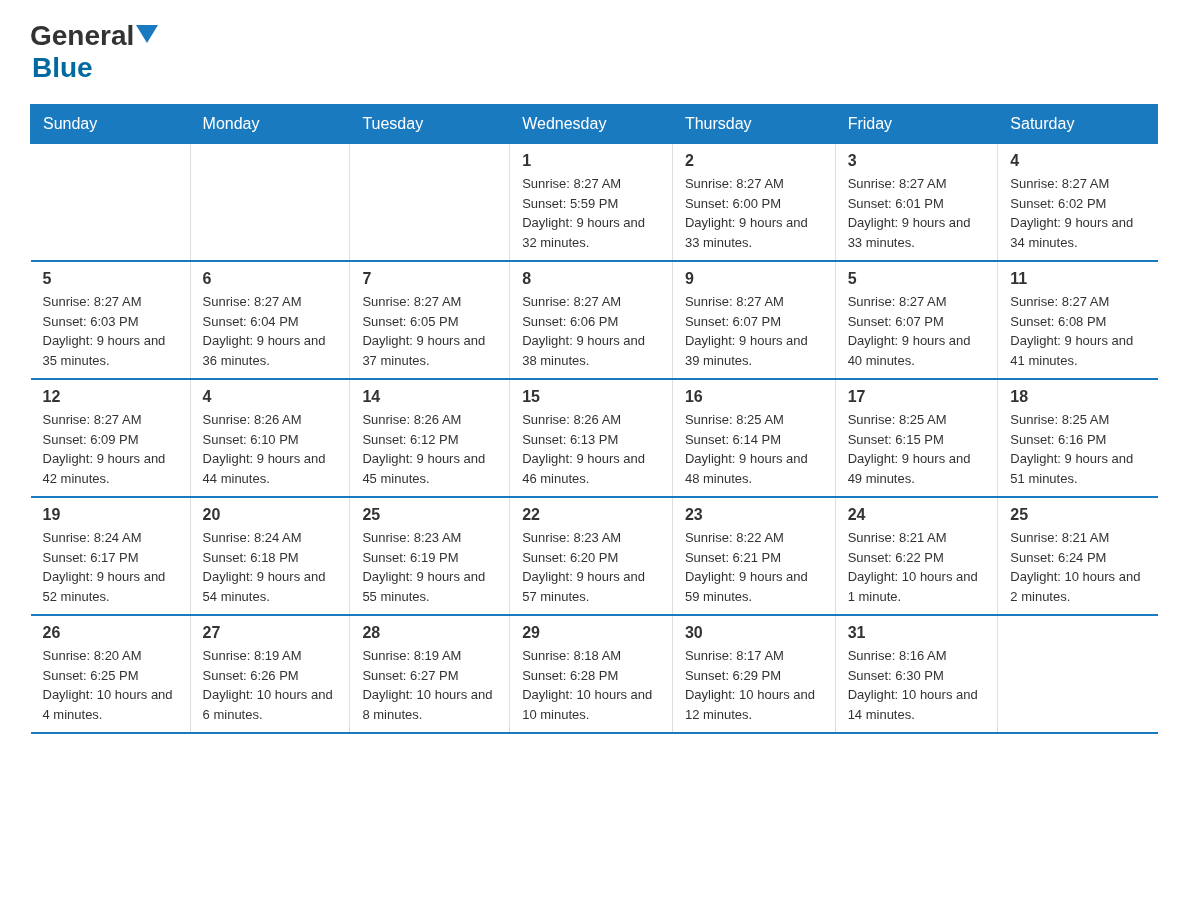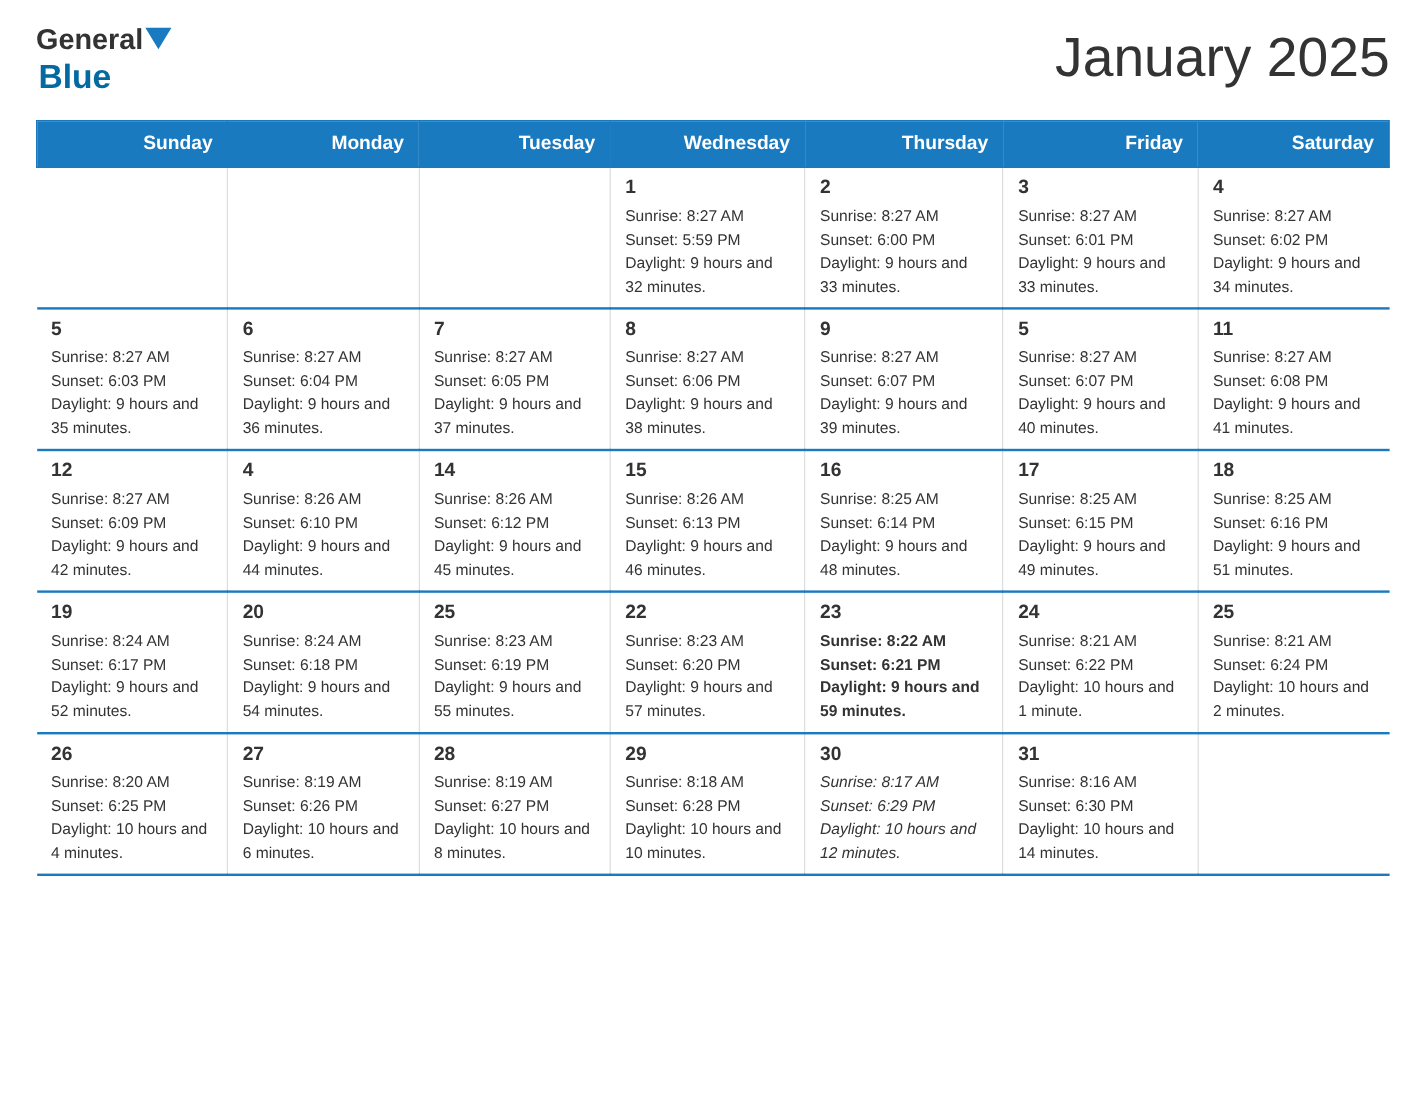--- a/index.html
+++ b/index.html
@@ -10,21 +10,21 @@
       min-height: 918px;
       padding: 20px 30px;
     }
     .header {
       display: flex;
       justify-content: space-between;
       align-items: flex-start;
       margin-bottom: 20px;
     }
     .logo-text-general {
-      font-size: 24px;
+      font-size: 28px;
       font-weight: bold;
       color: #333;
     }
     .logo-text-blue {
       font-size: 28px;
       font-weight: bold;
       color: #0369a1;
     }
     .logo-wrapper {
       display: flex;
@@ -49,23 +49,23 @@
     .calendar-table {
       width: 100%;
       border-collapse: collapse;
     }
     .calendar-table thead tr {
       background: #1a7abf;
     }
     .calendar-table thead th {
       color: #fff;
       padding: 10px 12px;
-      text-align: right;
+      text-align: left;
       font-size: 16px;
-      font-weight: bold;
+      font-weight: normal;
       border: 1px solid #1a7abf;
     }
     .calendar-table tbody tr {
       border-bottom: 2px solid #1a7abf;
     }
     .calendar-table tbody td {
       vertical-align: top;
       padding: 8px 12px;
       border-right: 1px solid #ddd;
       min-width: 120px;
@@ -101,21 +101,20 @@
       <span class="logo-text-general">General</span>
       <svg width="22" height="22" viewBox="0 0 22 22" style="margin-left:2px;margin-top:0px;">
         <polygon points="0,0 22,0 11,18" fill="#1a7abf"></polygon>
       </svg>
     </div>
     <div style="margin-left:2px;">
       <span class="logo-text-blue">Blue</span>
     </div>
   </div>
   <div class="title-section">
-    <div class="month-title">January 2025</div>
   </div>
 </div>
 
 <table class="calendar-table">
   <thead>
     <tr>
     <th>Sunday</th>
         <th>Monday</th>
         <th>Tuesday</th>
         <th>Wednesday</th>
@@ -262,21 +261,21 @@
 Daylight: 9 hours and 55 minutes.</div>
         </td>
         <td>
           <span class="day-number">22</span>
           <div class="day-info" style="white-space: pre-line;">Sunrise: 8:23 AM
 Sunset: 6:20 PM
 Daylight: 9 hours and 57 minutes.</div>
         </td>
         <td>
           <span class="day-number">23</span>
-          <div class="day-info" style="white-space: pre-line; font-weight: bold;">Sunrise: 8:22 AM
+          <div class="day-info" style="white-space: pre-line;">Sunrise: 8:22 AM
 Sunset: 6:21 PM
 Daylight: 9 hours and 59 minutes.</div>
         </td>
         <td>
           <span class="day-number">24</span>
           <div class="day-info" style="white-space: pre-line;">Sunrise: 8:21 AM
 Sunset: 6:22 PM
 Daylight: 10 hours and 1 minute.</div>
         </td>
         <td>
@@ -306,21 +305,21 @@
 Daylight: 10 hours and 8 minutes.</div>
         </td>
         <td>
           <span class="day-number">29</span>
           <div class="day-info" style="white-space: pre-line;">Sunrise: 8:18 AM
 Sunset: 6:28 PM
 Daylight: 10 hours and 10 minutes.</div>
         </td>
         <td>
           <span class="day-number">30</span>
-          <div class="day-info" style="white-space: pre-line; font-style: italic;">Sunrise: 8:17 AM
+          <div class="day-info" style="white-space: pre-line;">Sunrise: 8:17 AM
 Sunset: 6:29 PM
 Daylight: 10 hours and 12 minutes.</div>
         </td>
         <td>
           <span class="day-number">31</span>
           <div class="day-info" style="white-space: pre-line;">Sunrise: 8:16 AM
 Sunset: 6:30 PM
 Daylight: 10 hours and 14 minutes.</div>
         </td>
         <td class="empty-cell"></td>

